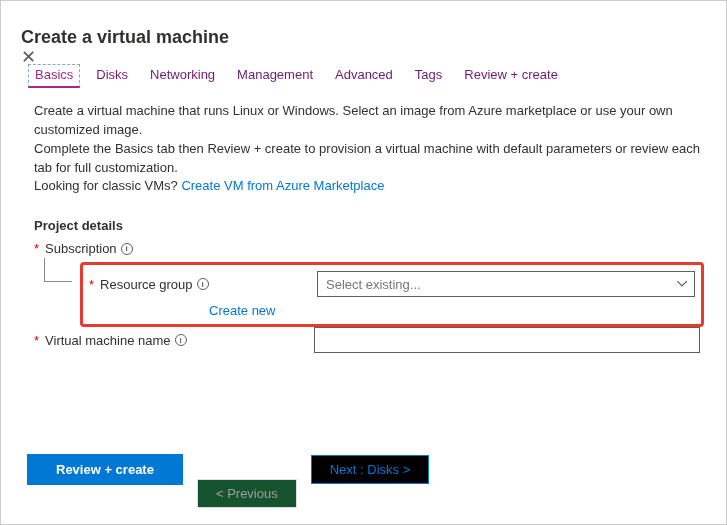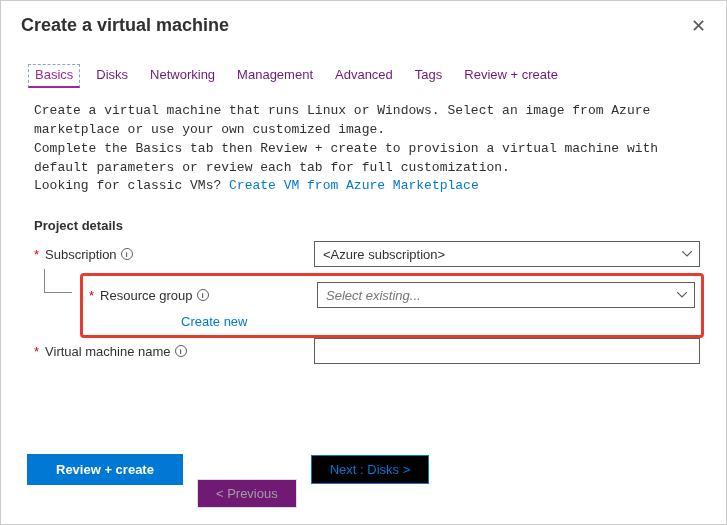--- a/index.html
+++ b/index.html
@@ -10,22 +10,22 @@
     background: #fff;
     width: 727px;
     height: 525px;
     overflow: hidden;
     position: relative;
     border: 1px solid #ccc;
   }
   .dialog-header {
     display: flex;
     justify-content: space-between;
-    align-items: center;
-    padding: 14px 20px 10px 20px;
+    padding: 26px 20px 10px 20px;
+    flex-direction: column;
   }
   .dialog-header h1 {
     font-size: 18px;
     font-weight: 600;
     color: #323130;
   }
   .close-btn {
     font-size: 18px;
     color: #605e5c;
     cursor: pointer;
@@ -52,21 +52,21 @@
     cursor: pointer;
     padding-bottom: 4px;
   }
   .tab.active {
     color: #a4278d;
     border: 1px dashed #7fa8d9;
     border-bottom: 2px solid #a4278d;
     padding: 2px 6px 4px 6px;
     margin: -3px -6px 0 -6px;
   }
-  .intro { line-height: 1.45; margin-bottom: 8px; font-family: Liberation Mono, monospace; }
+  .intro { line-height: 1.45; margin-bottom: 8px; }
   .intro a { color: #0078d4; text-decoration: none; }
   .section-h {
     font-weight: 600;
     font-size: 13px;
     margin-top: 22px;
     margin-bottom: 8px;
   }
   .section-desc { line-height: 1.45; margin-bottom: 14px; }
   .form-row {
     display: flex;
@@ -102,21 +102,21 @@
     padding: 4px 24px 4px 8px;
     font-size: 13px;
     font-family: inherit;
     background: #fff;
     height: 26px;
     display: flex;
     align-items: center;
     cursor: pointer;
   }
   .text-input { cursor: text; }
-  .placeholder { color: #767676; font-style: italic; }
+  .placeholder { color: #767676; }
   .chev {
     position: absolute;
     right: 8px;
     top: 50%;
     transform: translateY(-50%);
     pointer-events: none;
   }
   .indent-block {
     display: flex;
     align-items: flex-start;
@@ -161,21 +161,21 @@
     cursor: pointer;
     font-family: inherit;
   }
   .btn-primary {
     background: #0078d4;
     color: #fff;
     font-weight: 600;
     padding: 7px 28px;
   }
   .btn-disabled {
-    background: #701a75;
+    background: #14532d;
     color: #a19f9d;
     border: 1px solid #e1dfdd;
     cursor: default;
     margin-top: 48px;
   }
   .btn-outline {
     background: #000000;
     color: #0078d4;
     border: 1px solid #0078d4;
   }
@@ -212,28 +212,20 @@
     </div>
   </div>
 
   <div class="section-h">Project details</div>
 
   <div class="form-row">
     <div class="form-label">
       <span class="req">*</span>
       <span>Subscription</span>
       <span class="info-icon">i</span>
-    </div>
-    <div class="form-control">
-      <div class="select">
-        <span>&lt;Azure subscription&gt;</span>
-      </div>
-      <svg class="chev" width="10" height="6">
-          <path d="M0 0 L5 5 L10 0" fill="none" stroke="#605e5c" stroke-width="1.2"></path>
-        </svg>
     </div>
   </div>
 
   <div class="indent-block">
     <div class="indent-line"></div>
     <div class="highlight">
       <div class="form-row" style="margin-bottom:2px;">
         <div class="form-label" style="width:228px;">
           <span class="req">*</span>
           <span>Resource group</span>
@@ -241,21 +233,21 @@
         </div>
         <div class="form-control">
           <div class="select">
             <span class="placeholder">Select existing...</span>
           </div>
           <svg class="chev" width="10" height="6">
               <path d="M0 0 L5 5 L10 0" fill="none" stroke="#605e5c" stroke-width="1.2"></path>
             </svg>
         </div>
       </div>
-      <div style="margin-left:92px;">
+      <div style="margin-left:120px;">
         <span class="link-small">Create new</span>
       </div>
     </div>
   </div>
 
 
   <div class="form-row">
     <div class="form-label">
       <span class="req">*</span>
       <span>Virtual machine name</span>

